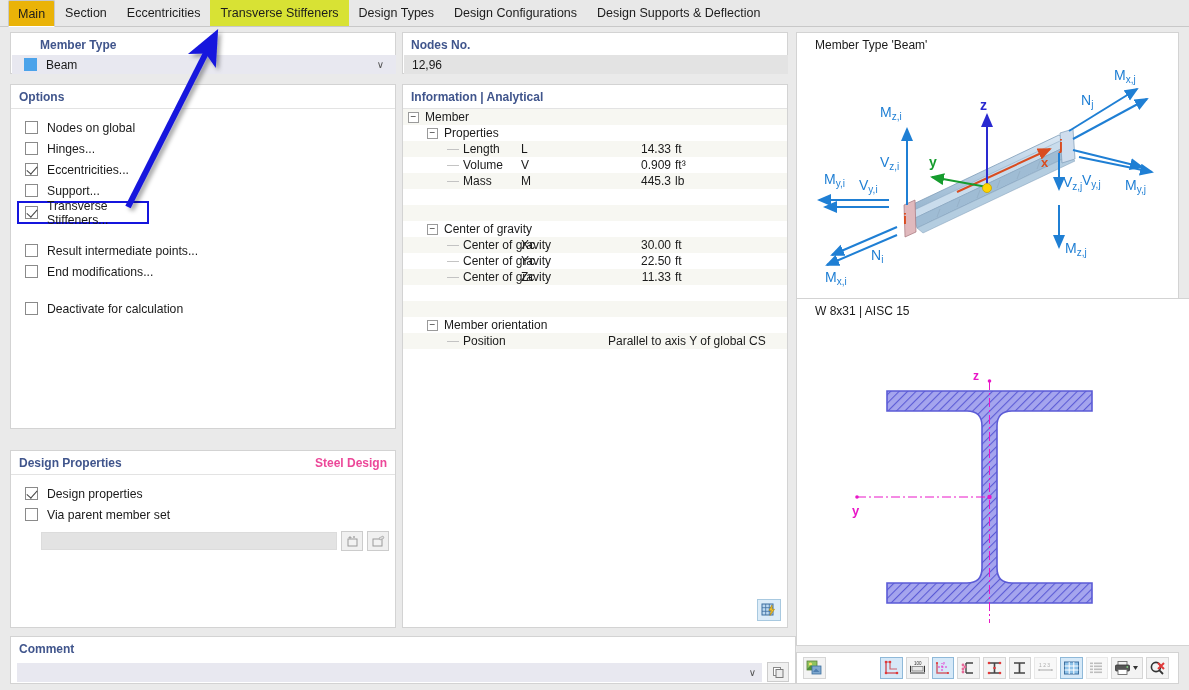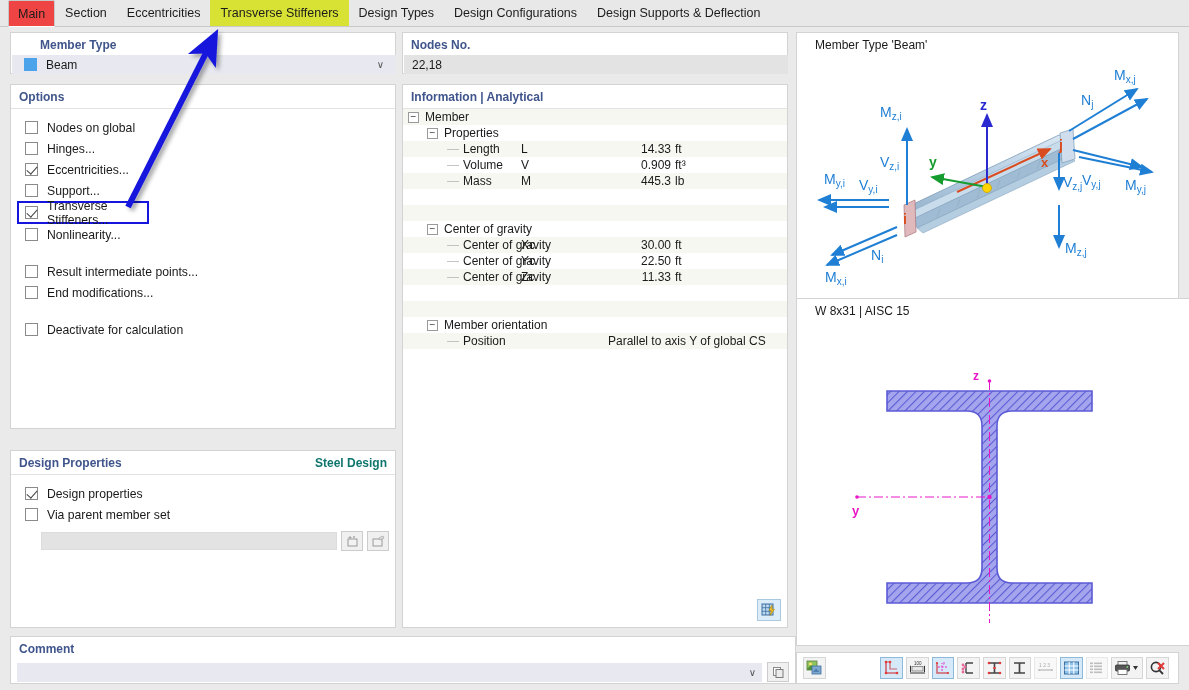--- a/index.html
+++ b/index.html
@@ -23,42 +23,42 @@
     padding-left: 8px;
   }
   .tab {
     display: flex; align-items: center;
     padding: 0 9px;
     font-size: 12.5px; color: #1c1c1c;
     white-space: nowrap; cursor: default;
     border: 1px solid transparent;
   }
   .tab.active {
-    background: #ef4444;
+    background: #eab308;
     border: 1px solid #c8c8c8;
     border-bottom: 1px solid #ffffff;
     margin-bottom: -1px;
     border-radius: 2px 2px 0 0;
   }
   .tab.highlight { background: #d8e234; }
 
   
   .panel {
     position: absolute;
     background: #ffffff;
     border: 1px solid #d3d3d3;
   }
   .panel-head {
     font-weight: bold; font-size: 12px; color: #40558c;
     padding: 5px 8px 4px 8px;
     border-bottom: 1px solid #e3e3e3;
     background: #ffffff;
     display: flex; justify-content: space-between; align-items: center;
   }
-  .panel-head .rightlbl { color: #0f766e; font-weight: bold; }
+  .panel-head .rightlbl { color: #ec4899; font-weight: bold; }
 
   
   #p-membertype { left: 10px; top: 32px; width: 386px; height: 42px; }
   .combo {
     position: absolute; left: 1px; top: 22px; width: 384px; height: 19px;
     background: #e8e8f0;
     display: flex; align-items: center; padding: 0 12px;
     font-size: 12px;
   }
   .swatch { width: 13px; height: 13px; background: #4ba3ea; margin-right: 9px; }
@@ -212,24 +212,20 @@
         <span class="cbx checked"></span>
         <span>Eccentricities...</span>
       </div>
       <div class="opt">
         <span class="cbx"></span>
         <span>Support...</span>
       </div>
       <div class="opt boxed">
         <span class="cbx checked"></span>
         <span>Transverse Stiffeners...</span>
-      </div>
-      <div class="opt">
-        <span class="cbx"></span>
-        <span>Nonlinearity...</span>
       </div>
       <div class="opt-gap"></div>
       <div class="opt">
         <span class="cbx"></span>
         <span>Result intermediate points...</span>
       </div>
       <div class="opt">
         <span class="cbx"></span>
         <span>End modifications...</span>
       </div>
@@ -288,21 +284,21 @@
         </svg>
       </div>
     </div>
   </div>
 
   <div class="panel" id="p-nodes">
     <div class="panel-head" style="border-bottom:none;">
       <span>Nodes No.</span>
     </div>
     <div class="plain-field">
-      <span>22,18</span>
+      <span>12,96</span>
     </div>
   </div>
 
   <div class="panel" id="p-info">
     <div class="panel-head">
       <span>Information | Analytical</span>
     </div>
     <div class="tree">
 
       <div class="trow alt" style="padding-left:5px;">

